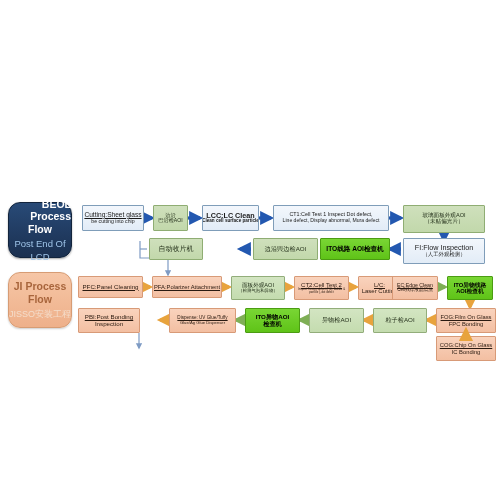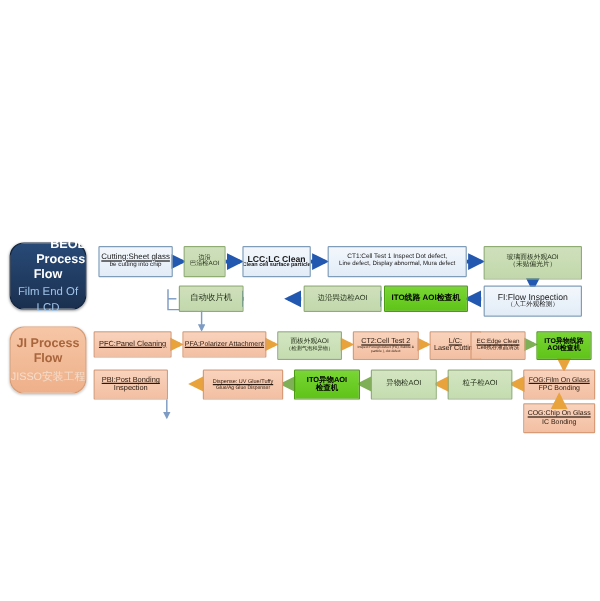--- a/index.html
+++ b/index.html
@@ -191,21 +191,21 @@
     <g stroke="#e8a33d" stroke-width="3.2" marker-end="url(#mo)">
       <line x1="167" y1="320" x2="160" y2="320"></line>
     </g>
 
     <path d="M139,333 L139,348" stroke="#7e9bc4" stroke-width="1.2" fill="none" marker-end="url(#mc)"></path>
   </svg>
 
   <div class="pill pill-beol" style="left:8px; top:202px; width:64px; height:56px;">
     <span class="t1">BEOL Process</span>
     <span class="t1">Flow</span>
-    <span class="t2">Film End Of</span>
+    <span class="t2">Post End Of</span>
     <span class="t2">LCD</span>
   </div>
 
   <div class="pill pill-ji" style="left:8px; top:272px; width:64px; height:56px;">
     <span class="t1">JI Process</span>
     <span class="t1">Flow</span>
     <span class="t2">JISSO安装工程</span>
   </div>
 
   <div class="node n-white" style="left:82px; top:205px; width:62px; height:26px; font-size:5.2px;">

